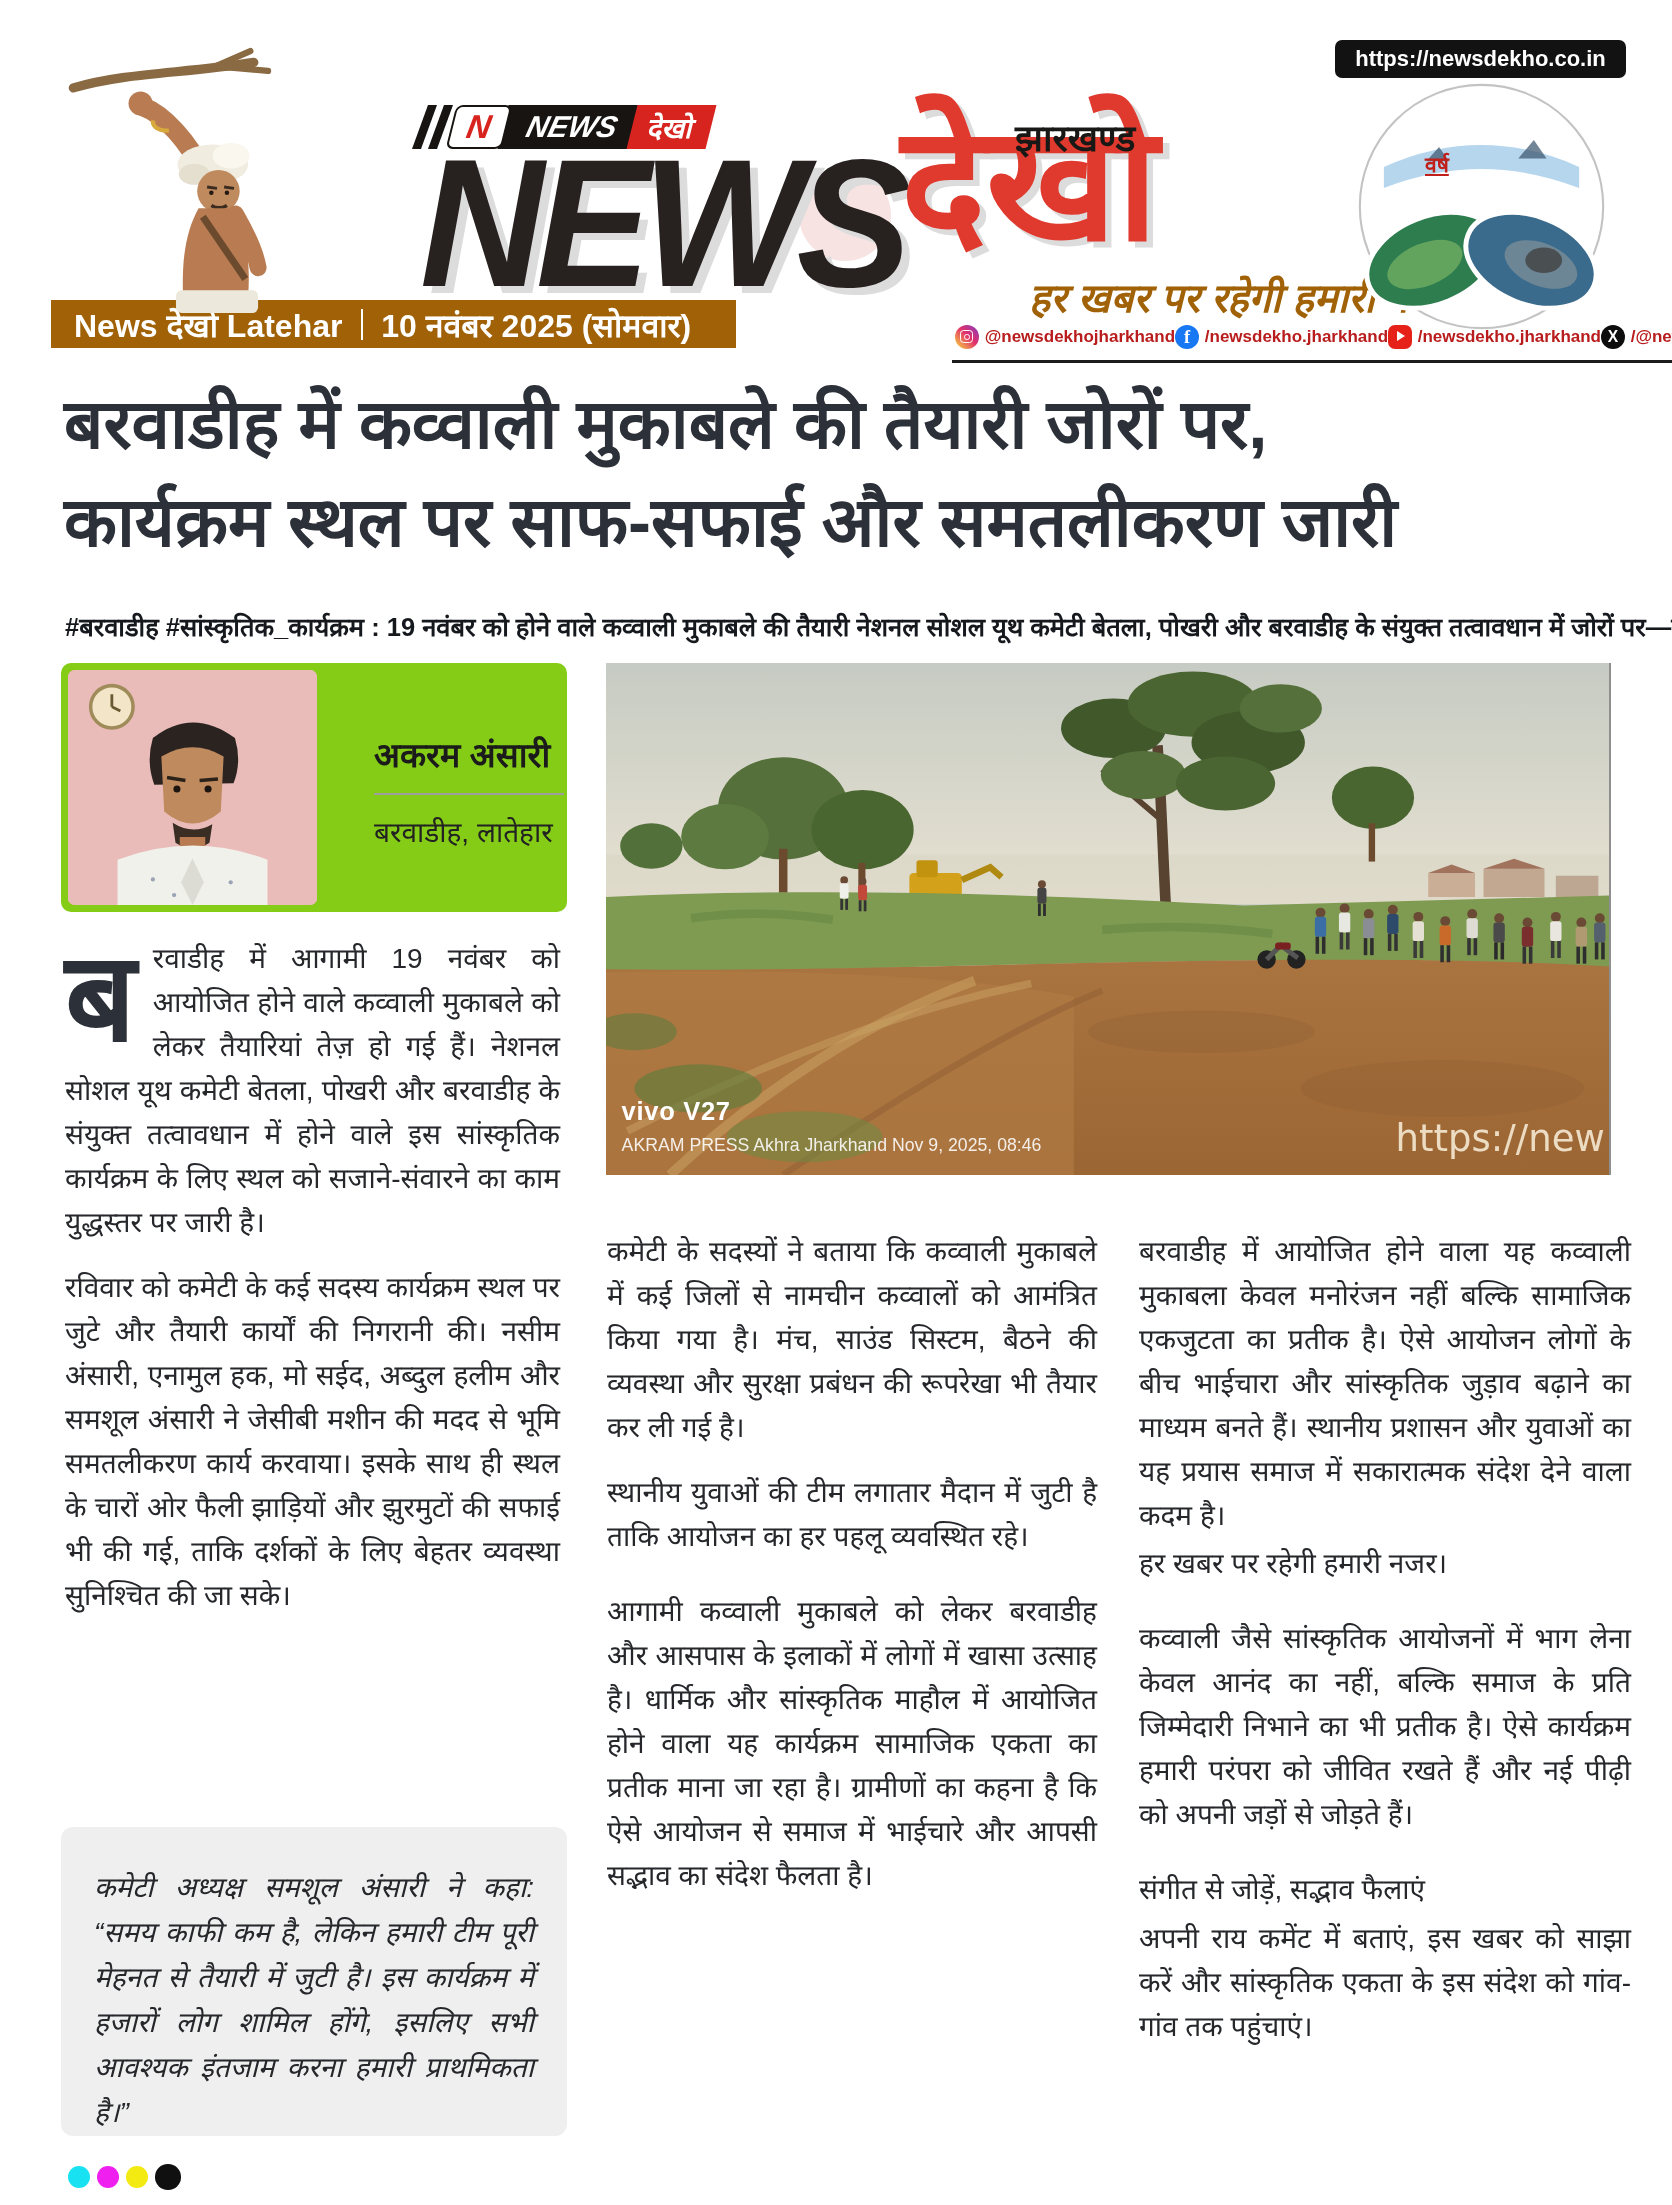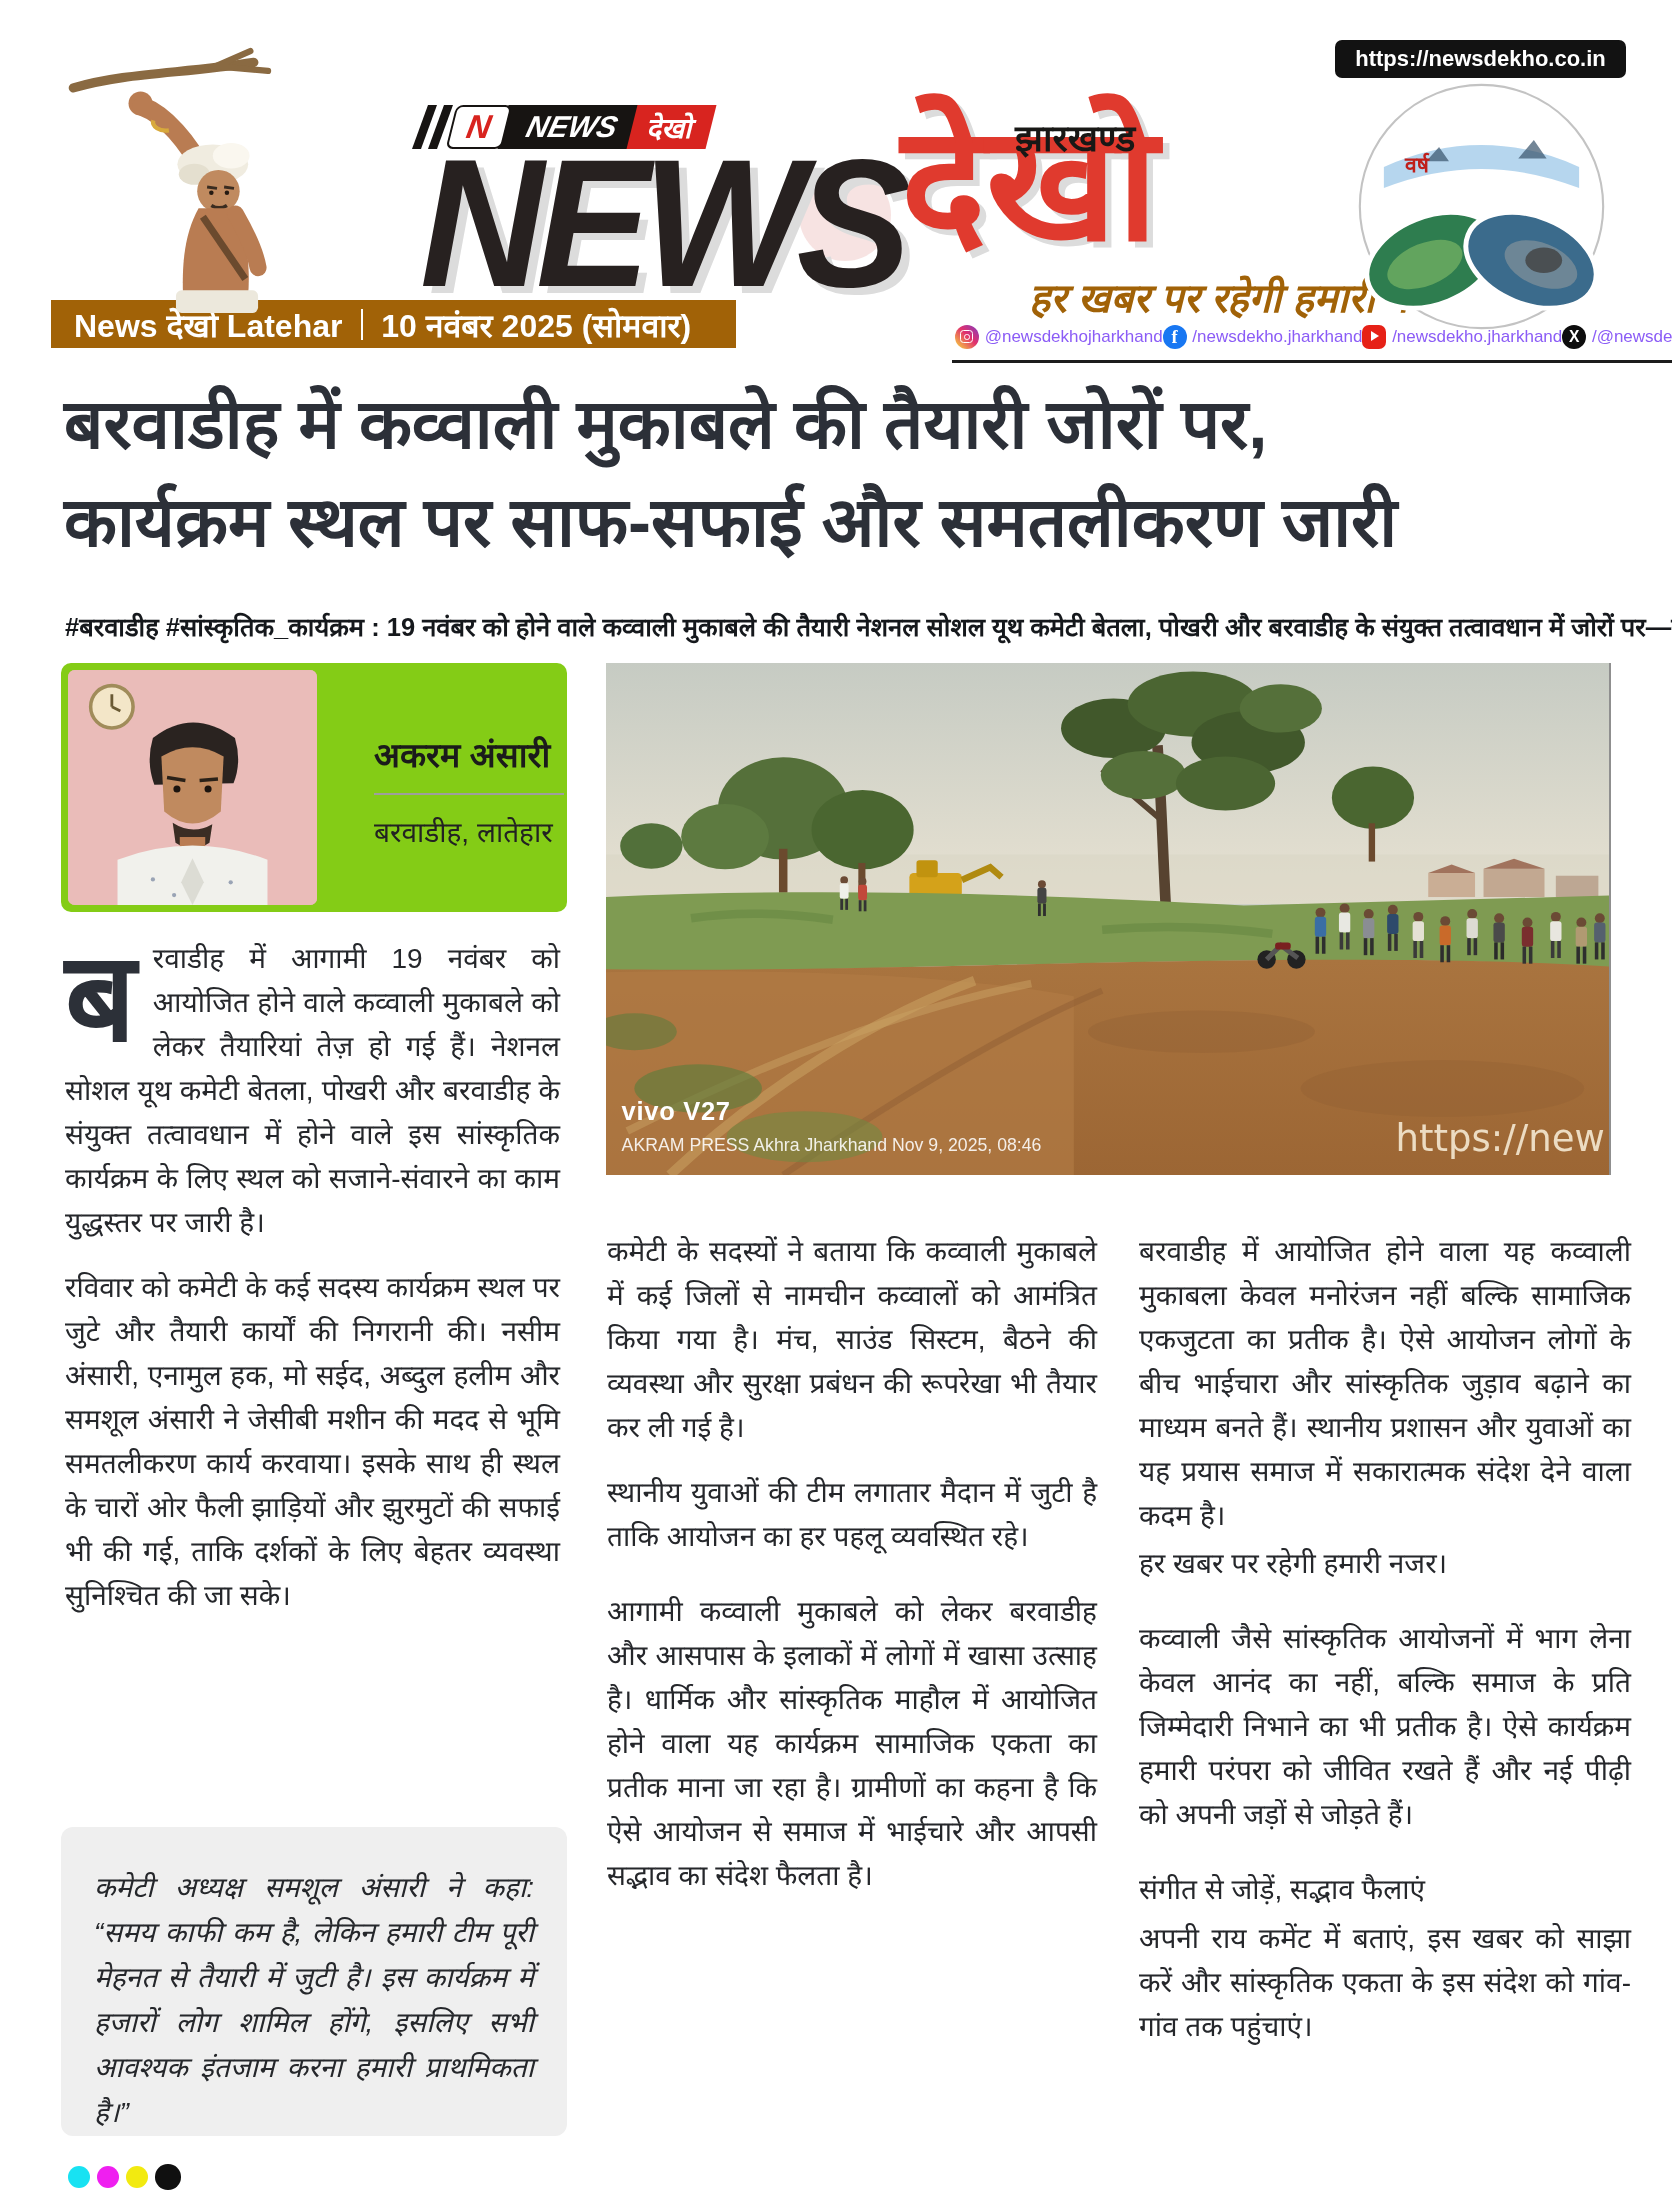--- a/index.html
+++ b/index.html
@@ -32,21 +32,21 @@
 
   
   .edition-bar{left:51px;top:300px;width:685px;height:48px;background:#a16207;display:flex;
         align-items:center;padding-left:23px;box-sizing:border-box;z-index:4;}
   .edition-bar .txt{color:#fff;font-size:32px;font-weight:700;white-space:nowrap;}
   .edition-sep{width:2.1px;height:31px;background:#fff;margin:0 18.4px;}
 
   
   .social-bar{left:955px;top:317px;width:717px;height:40px;display:flex;align-items:center;
         justify-content:space-between;z-index:4;white-space:nowrap;}
-  .social-item{display:flex;align-items:center;gap:5.7px;font-size:17px;font-weight:400;color:#8b5cf6;}
+  .social-item{display:flex;align-items:center;gap:5.7px;font-size:17px;font-weight:700;color:#b91c1c;}
   .sicon{width:24px;height:24px;border-radius:50%;position:relative;flex:0 0 auto;}
   .ig{background:linear-gradient(45deg,#f5c043 10%,#e1306c 55%,#8a3ab9 95%);}
   .ig::before{content:"";position:absolute;left:5px;top:5px;width:11.3px;height:11.3px;border:1.8px solid #fff;border-radius:3.5px;}
   .ig::after{content:"";position:absolute;left:9.2px;top:9.2px;width:3.5px;height:3.5px;border:1.8px solid #fff;border-radius:50%;}
   .fb{background:#1877f2;}
   .fb::after{content:"f";position:absolute;left:0;top:0;width:100%;height:100%;display:flex;align-items:center;
         justify-content:center;color:#fff;font-weight:900;font-size:18.4px;font-family:"Liberation Serif",serif;}
   .yt{background:#e62117;border-radius:7px;}
   .yt::after{content:"";position:absolute;left:8.5px;top:6.4px;border-left:8.5px solid #fff;
         border-top:5.7px solid transparent;border-bottom:5.7px solid transparent;}
@@ -55,21 +55,21 @@
         justify-content:center;color:#fff;font-weight:900;font-size:15.6px;}
   .social-rule{left:952px;top:360px;width:720px;height:2.8px;background:#1c1c1c;z-index:4;}
 
   
   .url-badge{left:1335px;top:40px;width:291px;height:38px;background:#121212;border-radius:7px;
         display:flex;align-items:center;justify-content:center;color:#fff;font-size:22px;font-weight:800;z-index:6;}
   .emblem{left:1341px;top:82px;width:281px;height:249px;z-index:5;}
   .emblem-txt{position:absolute;width:100%;text-align:center;font-weight:900;}
   .em-region{top:18.4px;font-size:15.6px;color:#d8241f;letter-spacing:0.7px;}
   .em-number{top:34px;font-size:65px;color:#0e76bc;text-shadow:2.1px 2.1px 0 #f3c21a;}
-  .em-years{top:68px;left:64px;width:auto;font-size:21px;color:#c01f1a;}
+  .em-years{top:68px;left:84px;width:auto;font-size:21px;color:#c01f1a;text-decoration:underline;}
   .em-fest{top:108px;font-size:19px;color:#a01818;}
   .em-festsub{top:132px;font-size:12.8px;color:#a01818;}
 
   
   .headline{left:64px;top:376px;width:1566px;color:#2c3038;font-weight:900;font-size:69px;
         line-height:1.42;white-space:nowrap;z-index:3;}
   .subheadline{left:65px;top:609px;width:1559px;font-size:25.5px;font-weight:700;color:#15181c;white-space:nowrap;}
 
   
   .author-box{left:61px;top:663px;width:506px;height:249px;background:#84cc16;border-radius:10px;

